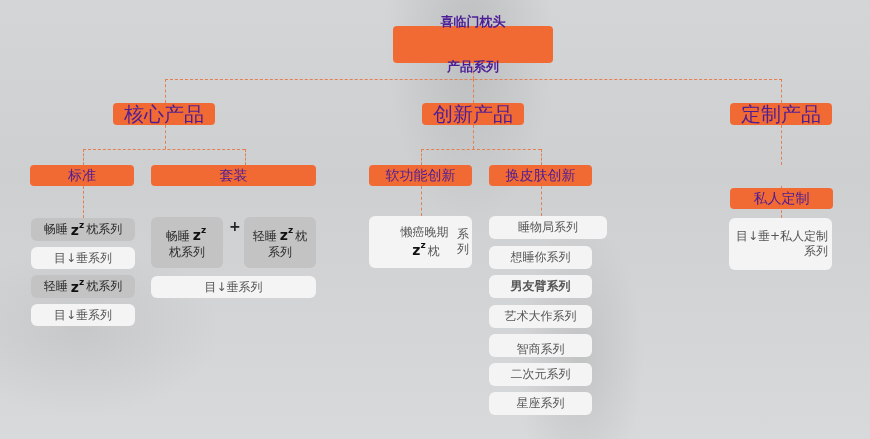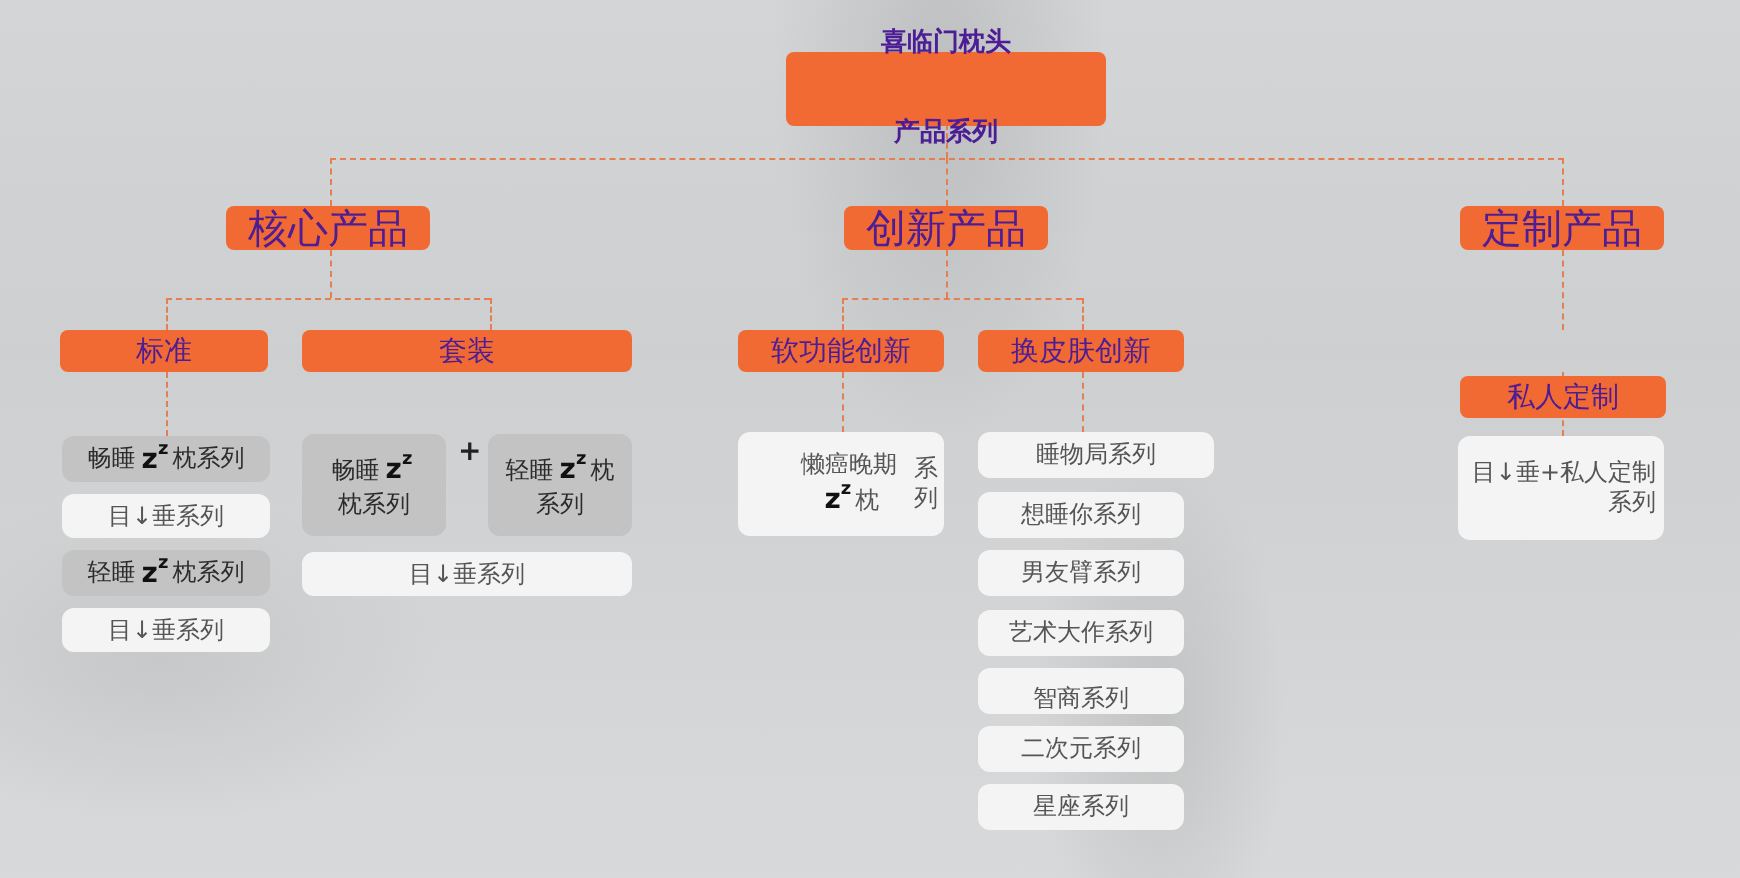--- a/index.html
+++ b/index.html
@@ -126,21 +126,21 @@
   <div><span>懒癌晚期</span><span class="zz"><span>z</span><sup>z</sup></span>枕</div>
   <div>系列</div>
 </div>
 
 <div class="abs leaf" style="left:489px;top:216px;width:118px;height:23px;">
     <span>睡物局系列</span>
   </div>
 <div class="abs leaf" style="left:489px;top:246px;width:103px;height:23px;">
     <span>想睡你系列</span>
   </div>
-<div class="abs leaf" style="left:489px;top:275px;width:103px;height:23px;">
+<div class="abs leaf" style="left:489px;top:275px;width:103px;height:23px;font-weight:bold;">
     <span>男友臂系列</span>
   </div>
 <div class="abs leaf" style="left:489px;top:305px;width:103px;height:23px;">
     <span>艺术大作系列</span>
   </div>
 <div class="abs leaf" style="left:489px;top:334px;width:103px;height:23px;align-items:flex-end;">
     <span>智商系列</span>
   </div>
 <div class="abs leaf" style="left:489px;top:363px;width:103px;height:23px;">
     <span>二次元系列</span>

